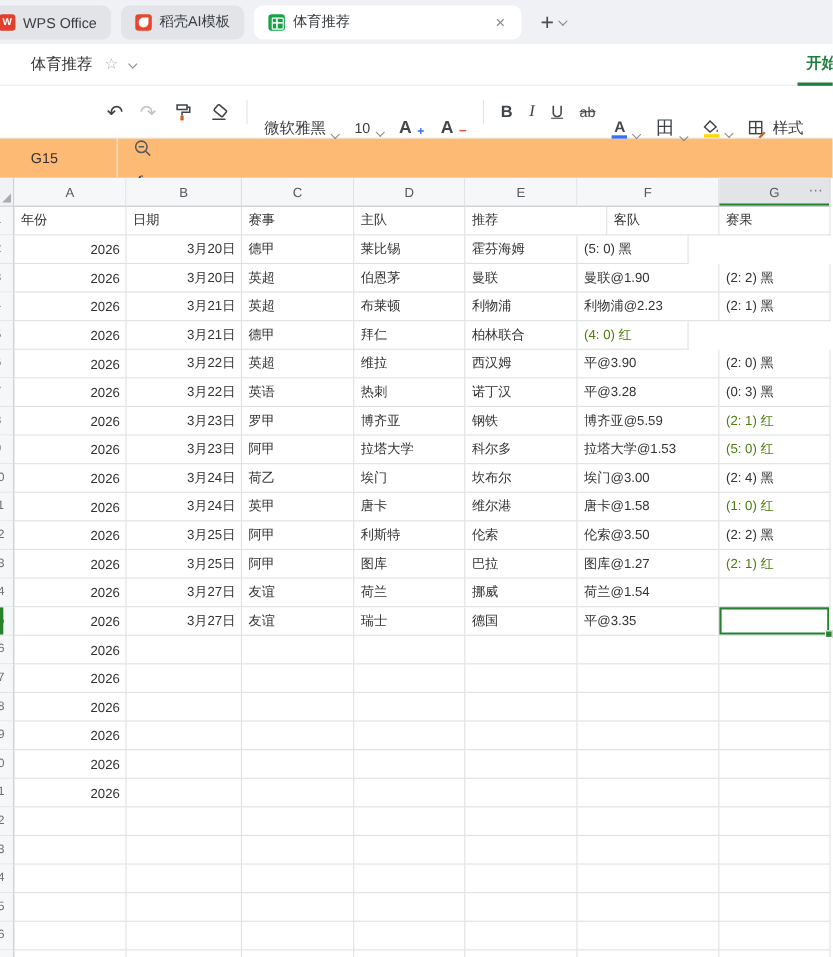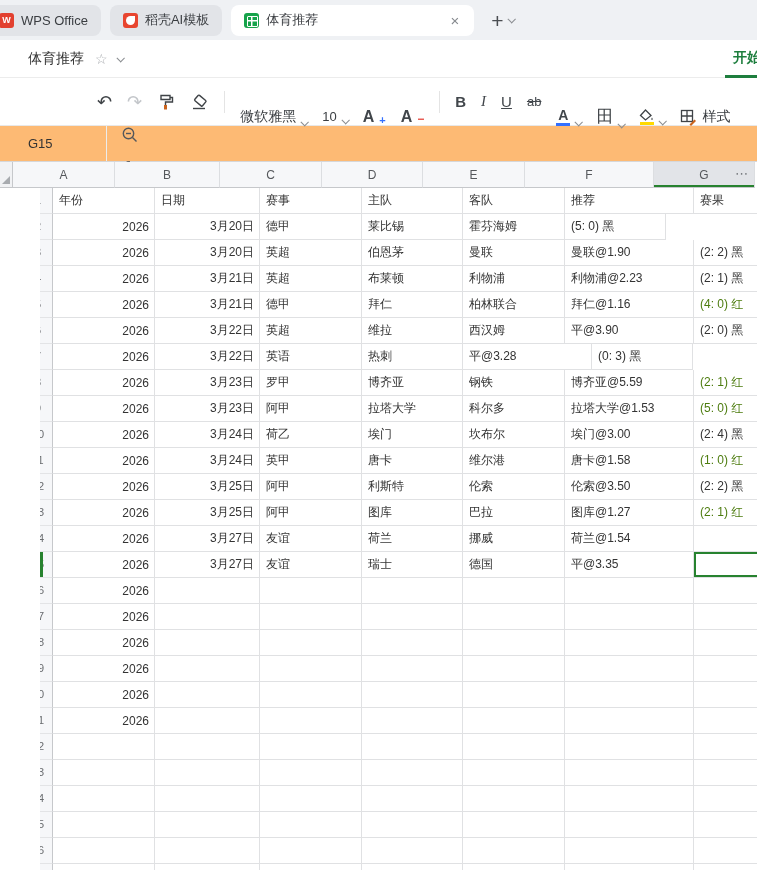--- a/index.html
+++ b/index.html
@@ -73,21 +73,21 @@
             position:relative; flex:none; }
   .corner .tri { position:absolute; right:2px; bottom:3px; width:0; height:0;
             border-left:8px solid transparent; border-bottom:8px solid #a8abaf; }
   .colhead { background:#f6f7f9; display:flex; align-items:center; justify-content:center;
              font-size:12px; color:#55585c; border-right:1px solid #dcdee1; border-bottom:1px solid #c6c8cb;
              position:relative; flex:none; }
   .colhead.sel { background:#e2e4e8; box-shadow:inset 0 -2px 0 #27822f; }
   .coldots { position:absolute; right:5px; top:50%; transform:translateY(-58%);
              color:#7a7d81; font-size:13px; letter-spacing:1px; }
 
-  .sheet-row { display:flex; height:26px;padding-left:40px; }
+  .sheet-row { display:flex; height:26px; }
   .rowhdr { width:13px; background:#f6f7f9; border-right:1px solid #c6c8cb; border-bottom:1px solid #e3e4e6;
             overflow:hidden; position:relative; flex:none; }
   .rowhdr.sel::before { content:""; position:absolute; left:0; top:0; bottom:0; width:3px; background:#27822f; }
   .rownum { width:30px; margin-left:-17px; text-align:center; font-size:11px; color:#6a6d70; line-height:25px; }
   .cell { border-right:1px solid #e0e1e3; border-bottom:1px solid #e0e1e3; font-size:12px; color:#333;
           display:flex; align-items:center; padding:0 6px; overflow:hidden; white-space:nowrap; flex:none; }
   .cell.num { justify-content:flex-end; padding-right:5px; }
   .cell.red { color:#4d7c0f; }
   .cell.sel { box-shadow:inset 0 0 0 2px #27822f; overflow:visible; position:relative; z-index:2; }
   .fill-handle { position:absolute; right:-3px; bottom:-3px; width:7px; height:7px;
@@ -239,22 +239,22 @@
     </div>
   <div id="grid-rows">
       <div class="sheet-row">
         <div class="rowhdr">
           <div class="rownum">1</div>
         </div>
         <div class="cell w-a">年份</div>
         <div class="cell w-b">日期</div>
         <div class="cell w-c">赛事</div>
         <div class="cell w-d">主队</div>
+        <div class="cell w-f">推荐</div>
         <div class="cell w-e">客队</div>
-        <div class="cell w-f">推荐</div>
         <div class="cell w-g">赛果</div>
       </div>
       <div class="sheet-row">
         <div class="rowhdr">
           <div class="rownum">2</div>
         </div>
         <div class="cell w-a num">2026</div>
         <div class="cell w-b num">3月20日</div>
         <div class="cell w-c">德甲</div>
         <div class="cell w-d">莱比锡</div>
@@ -287,21 +287,20 @@
       </div>
       <div class="sheet-row">
         <div class="rowhdr">
           <div class="rownum">5</div>
         </div>
         <div class="cell w-a num">2026</div>
         <div class="cell w-b num">3月21日</div>
         <div class="cell w-c">德甲</div>
         <div class="cell w-d">拜仁</div>
         <div class="cell w-e">柏林联合</div>
-        <div class="cell w-f">拜仁@1.16</div>
         <div class="cell w-g red">(4: 0) 红</div>
       </div>
       <div class="sheet-row">
         <div class="rowhdr">
           <div class="rownum">6</div>
         </div>
         <div class="cell w-a num">2026</div>
         <div class="cell w-b num">3月22日</div>
         <div class="cell w-c">英超</div>
         <div class="cell w-d">维拉</div>
@@ -310,20 +309,21 @@
         <div class="cell w-g">(2: 0) 黑</div>
       </div>
       <div class="sheet-row">
         <div class="rowhdr">
           <div class="rownum">7</div>
         </div>
         <div class="cell w-a num">2026</div>
         <div class="cell w-b num">3月22日</div>
         <div class="cell w-c">英语</div>
         <div class="cell w-d">热刺</div>
+        <div class="cell w-e">诺丁汉</div>
         <div class="cell w-f">平@3.28</div>
         <div class="cell w-g">(0: 3) 黑</div>
       </div>
       <div class="sheet-row">
         <div class="rowhdr">
           <div class="rownum">8</div>
         </div>
         <div class="cell w-a num">2026</div>
         <div class="cell w-b num">3月23日</div>
         <div class="cell w-c">罗甲</div>

